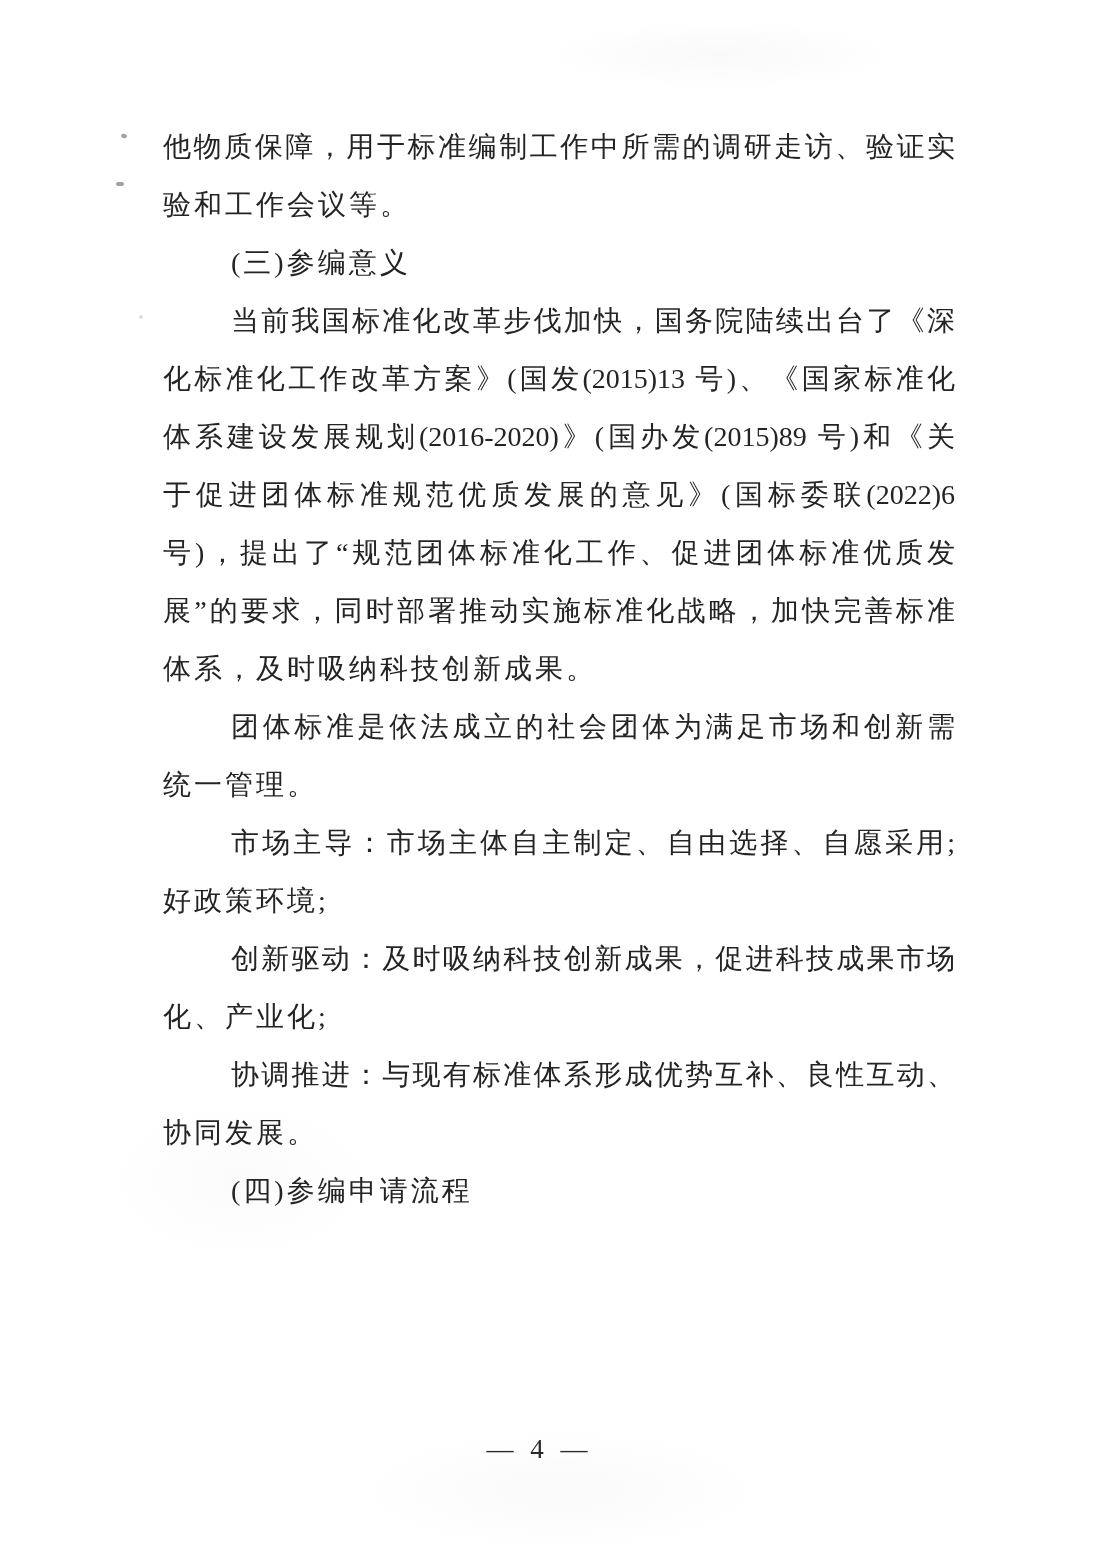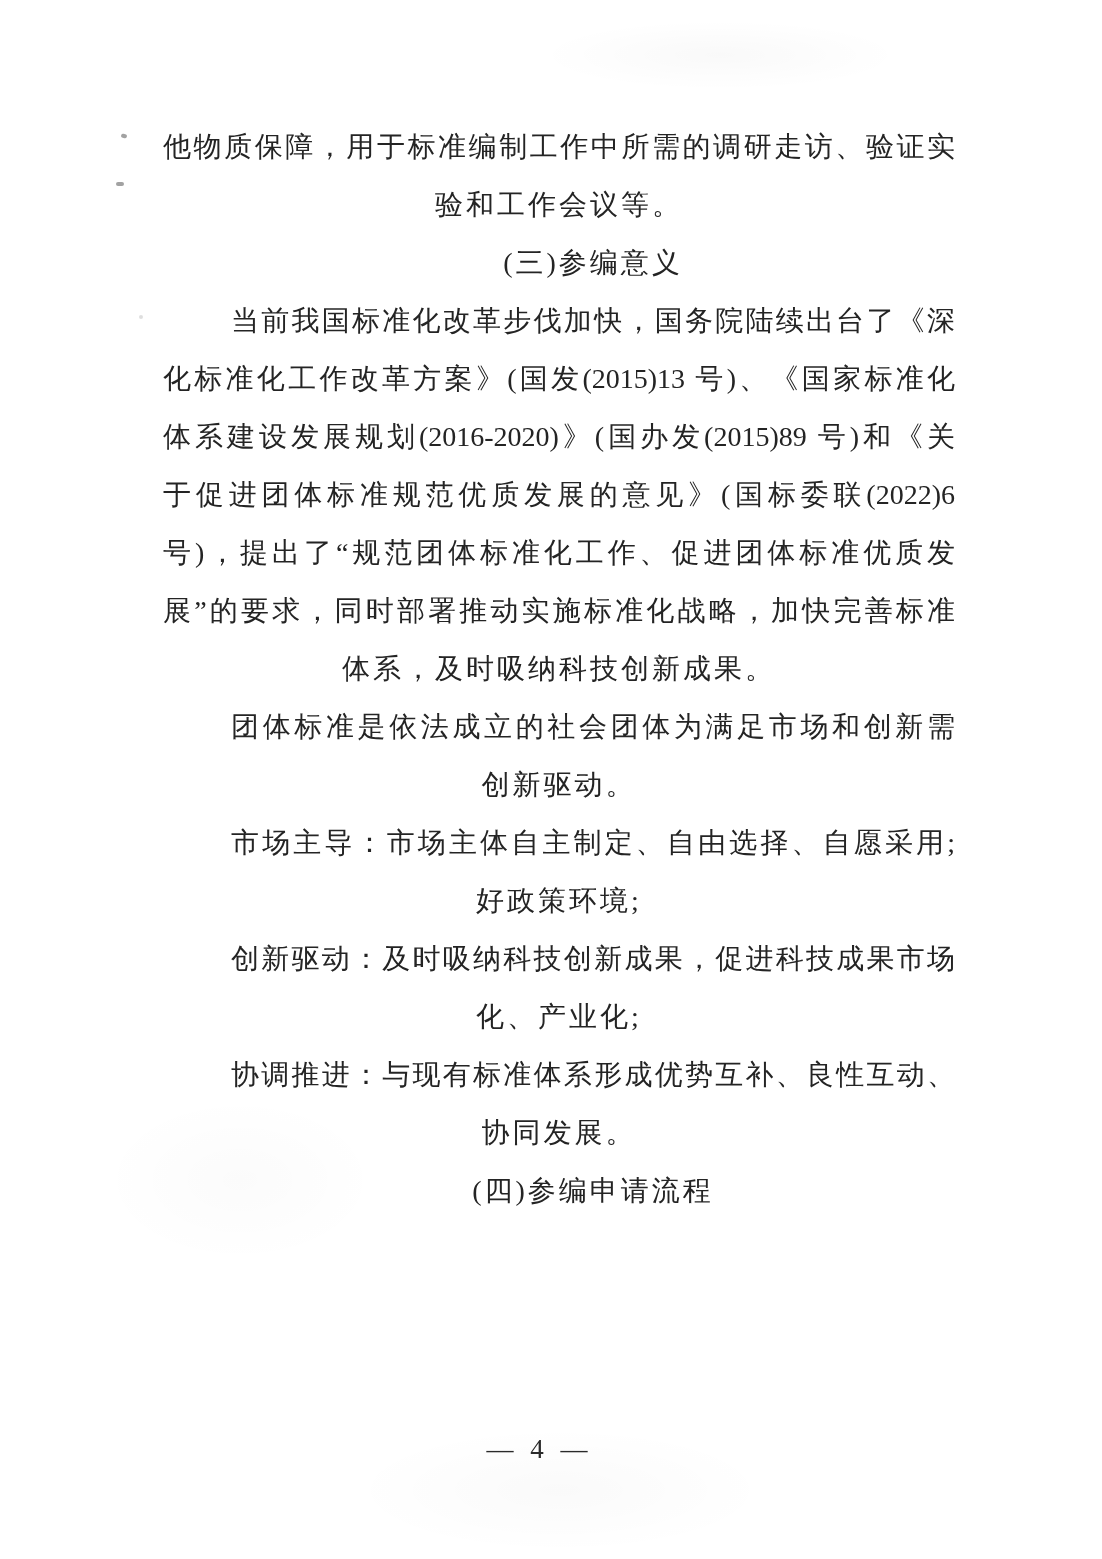--- a/index.html
+++ b/index.html
@@ -27,21 +27,21 @@
     position: absolute;
     left: 163px;
     top: 118px;
     width: 792px;
   }
   .line {
     height: 58px;
     line-height: 58px;
     font-size: 28px;
     color: #242424;
-    text-align: center;
+    text-align: left;
   }
   .line:not(.fill) {
     letter-spacing: 3px;
   }
   .line.fill {
     text-align: justify;
     text-align-last: justify;
   }
   .line.indent {
     text-indent: 68px;
@@ -81,21 +81,21 @@
       <div class="line">验和工作会议等。</div>
       <div class="line indent">(三)参编意义</div>
       <div class="line indent fill">当前我国标准化改革步伐加快，国务院陆续出台了《深</div>
       <div class="line fill">化标准化工作改革方案》(国发(2015)13 号)、《国家标准化</div>
       <div class="line fill">体系建设发展规划(2016-2020)》(国办发(2015)89 号)和《关</div>
       <div class="line fill">于促进团体标准规范优质发展的意见》(国标委联(2022)6</div>
       <div class="line fill">号)，提出了“规范团体标准化工作、促进团体标准优质发</div>
       <div class="line fill">展”的要求，同时部署推动实施标准化战略，加快完善标准</div>
       <div class="line">体系，及时吸纳科技创新成果。</div>
       <div class="line indent fill">团体标准是依法成立的社会团体为满足市场和创新需</div>
-      <div class="line">创新驱动。</div>
+      <div class="line">统一管理。</div>
       <div class="line indent fill">市场主导：市场主体自主制定、自由选择、自愿采用;</div>
       <div class="line">好政策环境;</div>
       <div class="line indent fill">创新驱动：及时吸纳科技创新成果，促进科技成果市场</div>
       <div class="line">化、产业化;</div>
       <div class="line indent fill">协调推进：与现有标准体系形成优势互补、良性互动、</div>
       <div class="line">协同发展。</div>
       <div class="line indent">(四)参编申请流程</div>
     </div>
 
   <div class="footer">

